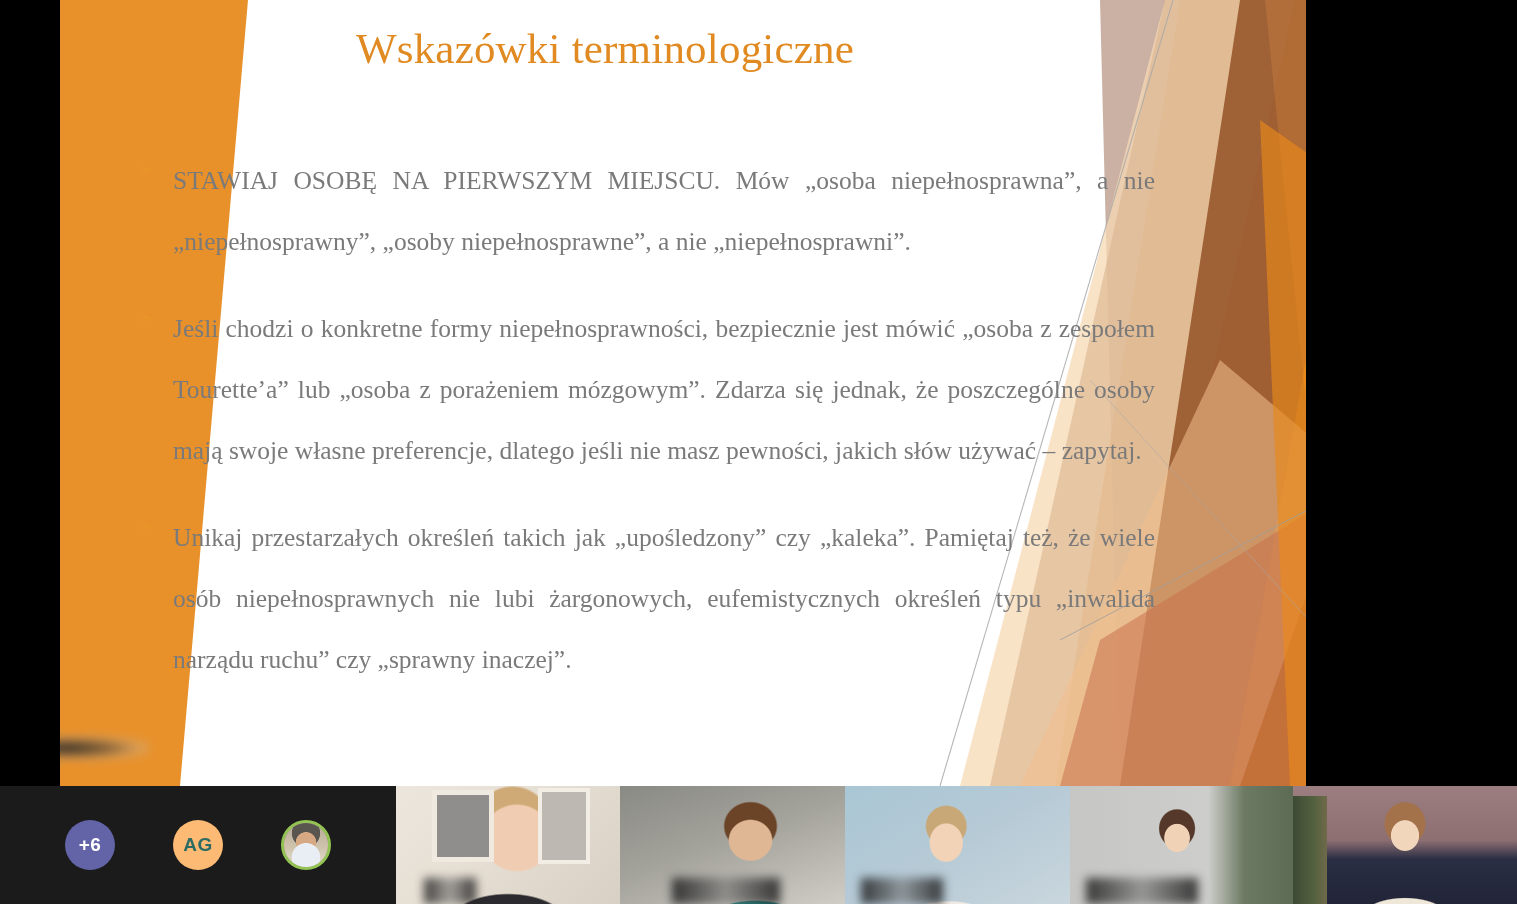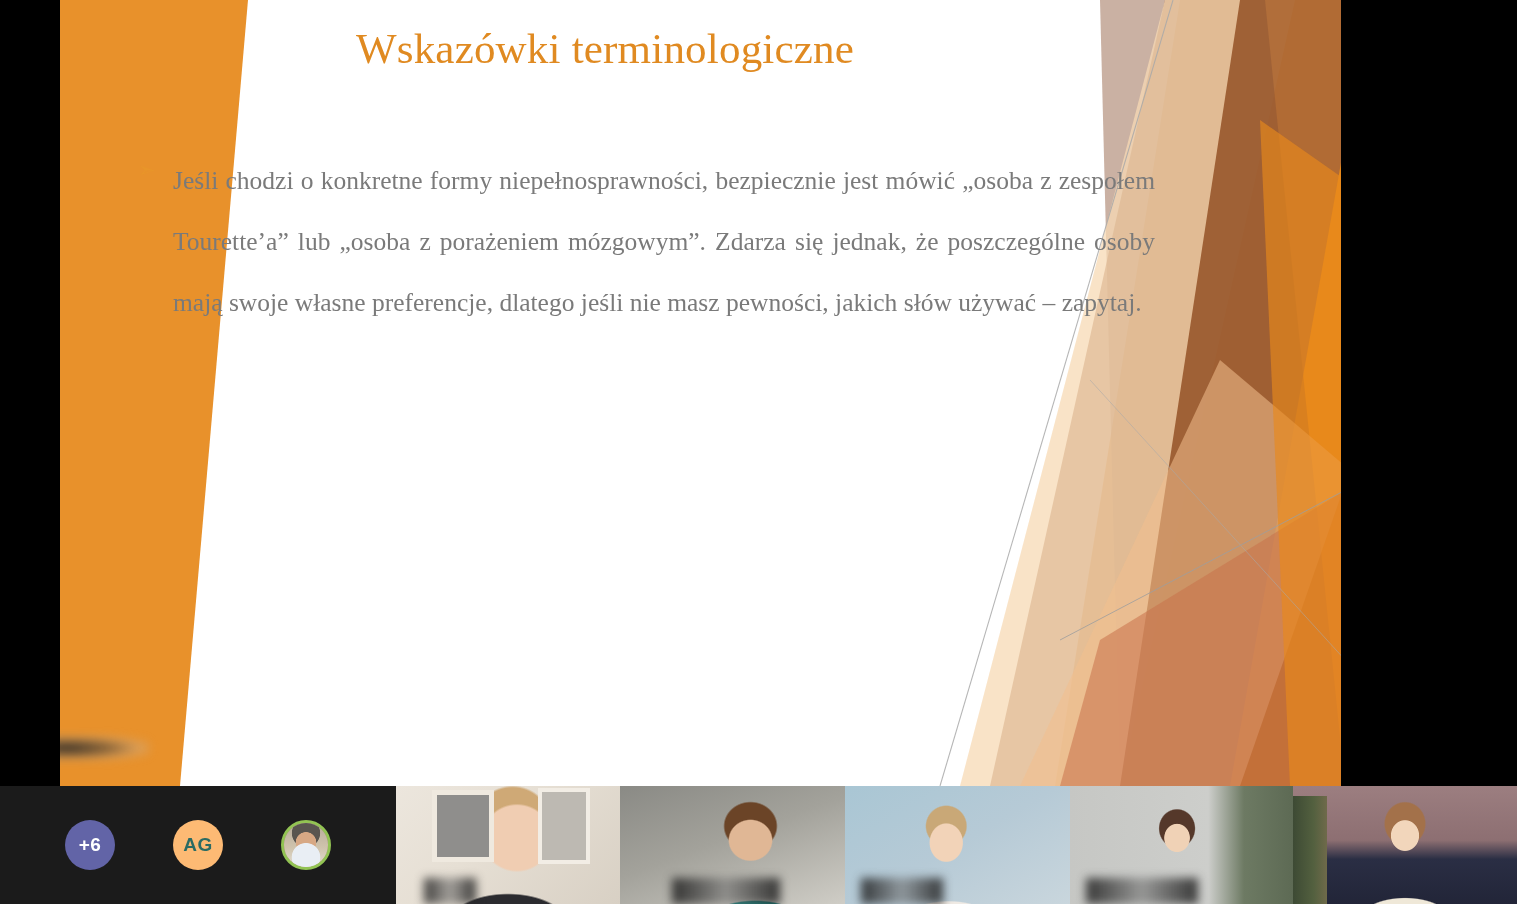--- a/index.html
+++ b/index.html
@@ -32,21 +32,20 @@
     overflow: hidden;
   }
   #slide {
     position: absolute;
     left: 60px;
     top: 0;
     width: 1246px;
     height: 786px;
     background: #ffffff;
     overflow: hidden;
-    padding-left: 35px;
   }
 
   
   .deco {
     position: absolute;
     top: 0;
     left: 0;
     width: 1400px;
     height: 786px;
     pointer-events: none;
@@ -295,26 +294,34 @@
 
         <line x1="1113" y1="0" x2="880" y2="786" stroke="#A9A9A9" stroke-width="1.1" opacity="0.85"></line>
         <line x1="1030" y1="380" x2="1400" y2="786" stroke="#A9A9A9" stroke-width="1" opacity="0.55" transform="translate(0,0)"></line>
         <line x1="1400" y1="430" x2="1000" y2="640" stroke="#9E9E9E" stroke-width="1" opacity="0.8"></line>
       </svg>
 
       <h1 id="slide-title">Wskazówki terminologiczne</h1>
 
       <div id="bullets">
 
+        <div class="bullet-row">
+          <span class="bullet-marker">➣</span>
+          <span class="bullet-text">STAWIAJ OSOBĘ NA PIERWSZYM MIEJSCU. Mów „osoba niepełnosprawna”, a nie „niepełnosprawny”, „osoby niepełnosprawne”, a nie „niepełnosprawni”.</span>
+        </div>
 
         <div class="bullet-row">
           <span class="bullet-marker">➣</span>
           <span class="bullet-text"> Jeśli chodzi o konkretne formy niepełnosprawności, bezpiecznie jest mówić „osoba z zespołem Tourette’a” lub „osoba z porażeniem mózgowym”. Zdarza się jednak, że poszczególne osoby mają swoje własne preferencje, dlatego jeśli nie masz pewności, jakich słów używać – zapytaj.</span>
         </div>
 
+        <div class="bullet-row">
+          <span class="bullet-marker">➣</span>
+          <span class="bullet-text">Unikaj przestarzałych określeń takich jak „upośledzony” czy „kaleka”. Pamiętaj też, że wiele osób niepełnosprawnych nie lubi żargonowych, eufemistycznych określeń typu „inwalida narządu ruchu” czy „sprawny inaczej”.</span>
+        </div>
 
       </div>
 
       <div id="name-blur"></div>
     </div>
 
     <div id="left-letterbox"></div>
     <div id="right-letterbox"></div>
   </div>
 

